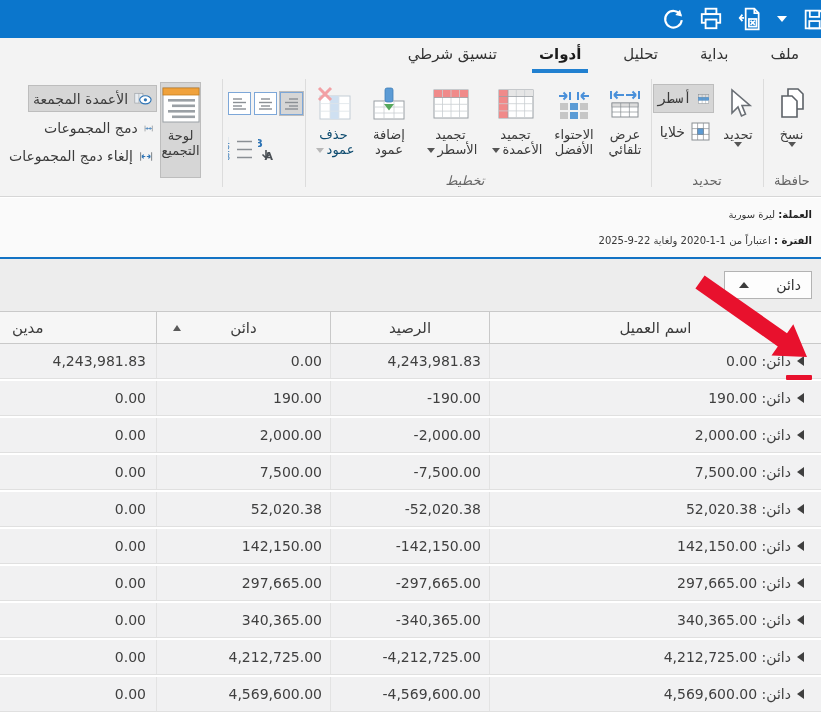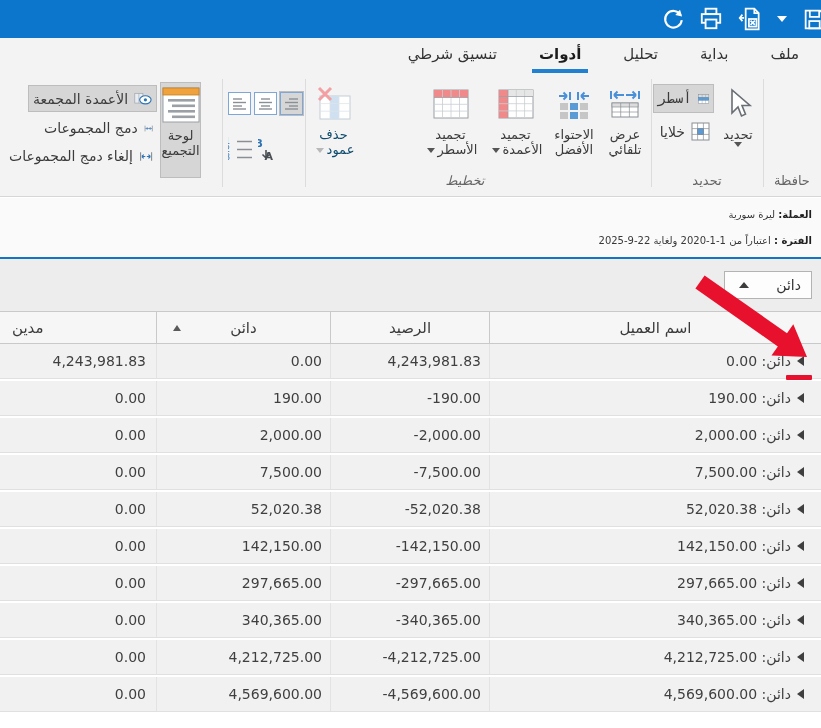--- a/index.html
+++ b/index.html
@@ -120,20 +120,30 @@
   <div class="tab selected">أدوات</div>
   <div class="tab">تنسيق شرطي</div>
 </div>
 
 <div class="ribbon">
   <div class="sep" style="left:763px"></div>
   <div class="sep" style="left:651px"></div>
   <div class="sep" style="left:305px"></div>
   <div class="sep" style="left:222px"></div>
 
+  <div class="bigbtn" style="left:765px; width:53px;">
+    <div class="ic">
+        <svg width="30" height="36" viewBox="0 0 30 36" fill="#fff" stroke="#5c6167" stroke-width="1.6">
+      <path d="M11 3 h10 l5 5 v15 h-15 z"></path>
+      <path d="M5 10 h10 l5 5 v16 h-15 z"></path>
+    </svg>
+      </div>
+    <div class="lbl">نسخ</div>
+    <span class="caret"></span>
+  </div>
   <div class="grplabel" style="left:763px; width:58px;">حافظة</div>
 
   <div class="bigbtn" style="left:714px; width:48px;">
     <div class="ic">
         <svg width="30" height="34" viewBox="0 0 30 34" fill="#fff" stroke="#6a6f75" stroke-width="1.6">
       <path d="M9 3 L9 26 L15 20 L18.5 29 L22.5 27.2 L19 18.5 L27 18.5 Z"></path>
     </svg>
       </div>
     <div class="lbl">تحديد</div>
     <span class="caret"></span>
@@ -214,20 +224,34 @@
       <line x1="10.5" y1="2" x2="10.5" y2="30" stroke="#c9ced2" stroke-width="0.8"></line>
       <line x1="19" y1="2" x2="19" y2="30" stroke="#c9ced2" stroke-width="0.8"></line>
       <line x1="27.5" y1="2" x2="27.5" y2="30" stroke="#c9ced2" stroke-width="0.8"></line>
       <line x1="2" y1="9.5" x2="36" y2="9.5" stroke="#9aa0a5" stroke-width="0.8"></line>
       <line x1="2" y1="16.3" x2="36" y2="16.3" stroke="#c9ced2" stroke-width="0.8"></line>
       <line x1="2" y1="23.1" x2="36" y2="23.1" stroke="#c9ced2" stroke-width="0.8"></line>
     </svg>
       </div>
     <div class="lbl"><span>تجميد الأسطر</span><span class="caret"></span></div>
   </div>
+  <div class="bigbtn" style="left:361px; width:56px;">
+    <div class="ic">
+        <svg width="36" height="36" viewBox="0 0 36 36">
+      <rect x="3" y="15" width="30" height="18" fill="#fff" stroke="#9aa0a5"></rect>
+      <line x1="13" y1="15" x2="13" y2="33" stroke="#c9ced2" stroke-width="0.8"></line>
+      <line x1="23" y1="15" x2="23" y2="33" stroke="#c9ced2" stroke-width="0.8"></line>
+      <line x1="3" y1="21" x2="33" y2="21" stroke="#c9ced2" stroke-width="0.8"></line>
+      <line x1="3" y1="27" x2="33" y2="27" stroke="#c9ced2" stroke-width="0.8"></line>
+      <rect x="14" y="2" width="8" height="14" rx="2" fill="#5b9bd5" stroke="#3f7fb8" stroke-width="0.8"></rect>
+      <polygon points="13,18 23,18 18,24.5" fill="#57a85c"></polygon>
+    </svg>
+      </div>
+    <div class="lbl">إضافة عمود</div>
+  </div>
   <div class="bigbtn disabled" style="left:307px; width:53px;">
     <div class="ic">
         <svg width="36" height="36" viewBox="0 0 36 36">
       <rect x="4" y="10" width="30" height="23" fill="#fff" stroke="#c3cdd6"></rect>
       <rect x="14" y="10" width="9" height="23" fill="#cfe0f1"></rect>
       <line x1="4" y1="17.6" x2="34" y2="17.6" stroke="#dde3e9" stroke-width="0.8"></line>
       <line x1="4" y1="25.2" x2="34" y2="25.2" stroke="#dde3e9" stroke-width="0.8"></line>
       <line x1="14" y1="10" x2="14" y2="33" stroke="#dde3e9" stroke-width="0.8"></line>
       <line x1="23" y1="10" x2="23" y2="33" stroke="#dde3e9" stroke-width="0.8"></line>
       <path d="M3 2 L15 14 M15 2 L3 14" stroke="#f2a0a4" stroke-width="3" fill="none"></path>

